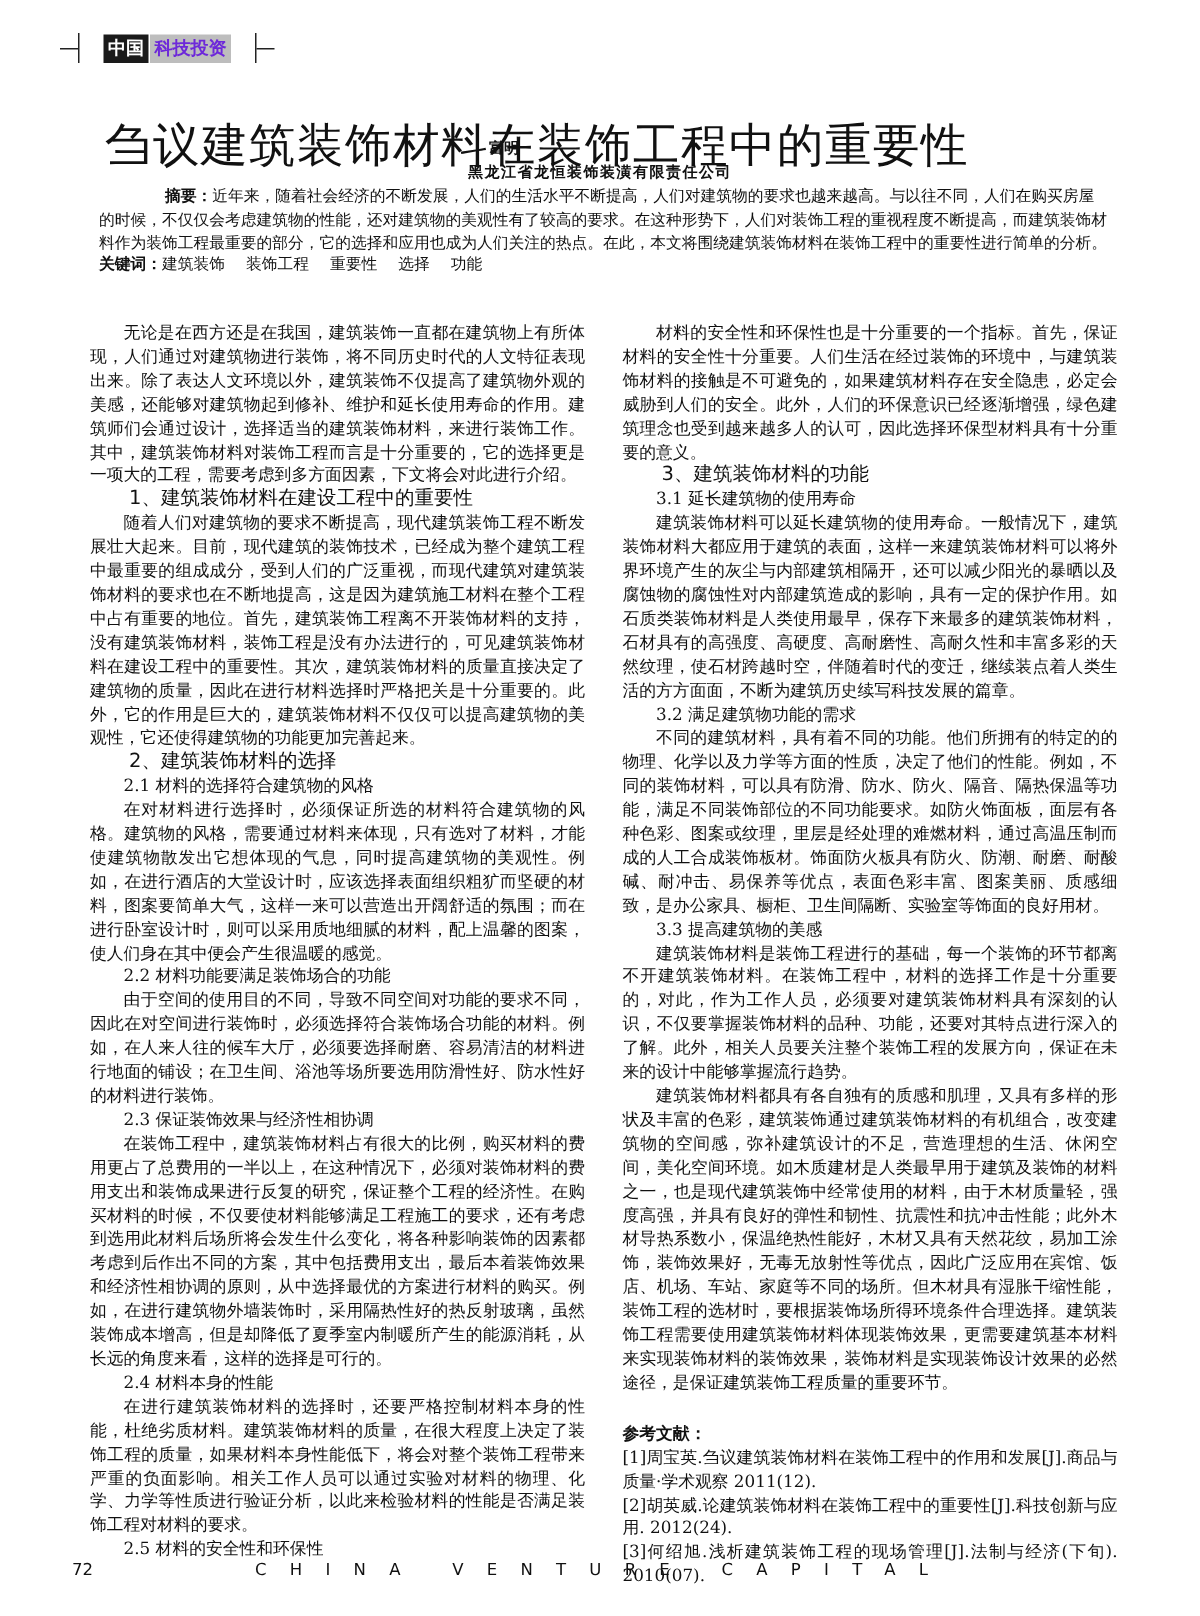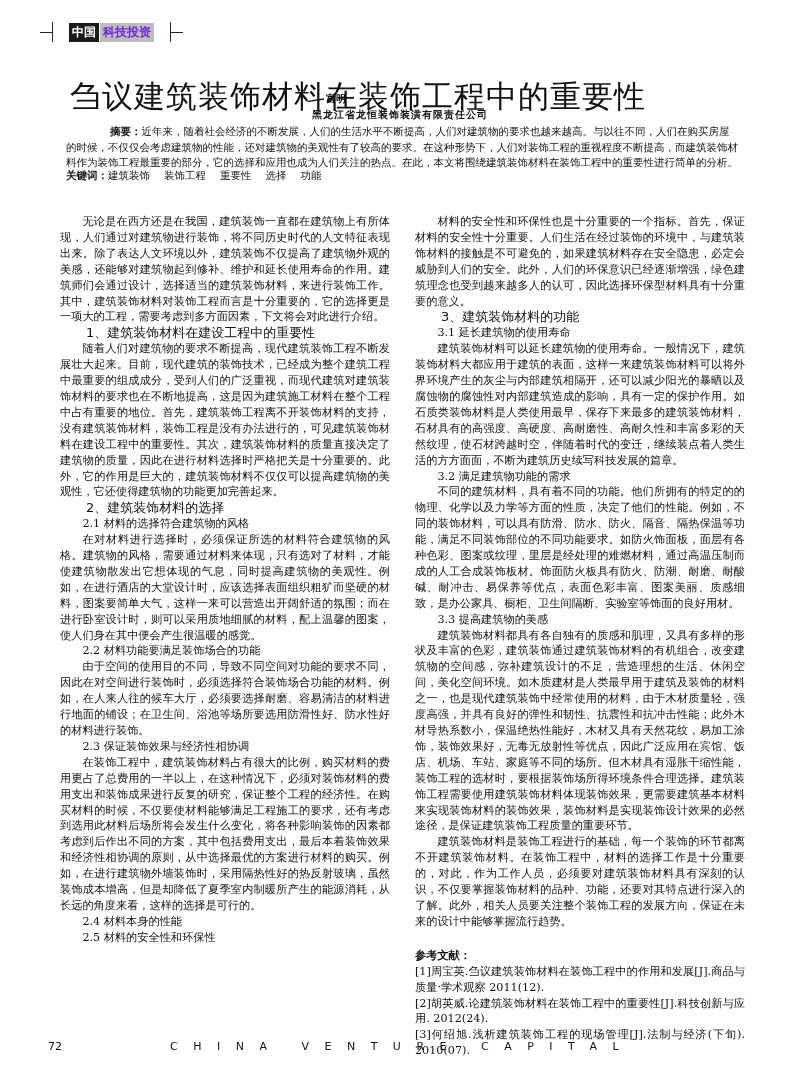--- a/index.html
+++ b/index.html
@@ -65,33 +65,34 @@
   <h3>1、建筑装饰材料在建设工程中的重要性</h3>
   <p>随着人们对建筑物的要求不断提高，现代建筑装饰工程不断发展壮大起来。目前，现代建筑的装饰技术，已经成为整个建筑工程中最重要的组成成分，受到人们的广泛重视，而现代建筑对建筑装饰材料的要求也在不断地提高，这是因为建筑施工材料在整个工程中占有重要的地位。首先，建筑装饰工程离不开装饰材料的支持，没有建筑装饰材料，装饰工程是没有办法进行的，可见建筑装饰材料在建设工程中的重要性。其次，建筑装饰材料的质量直接决定了建筑物的质量，因此在进行材料选择时严格把关是十分重要的。此外，它的作用是巨大的，建筑装饰材料不仅仅可以提高建筑物的美观性，它还使得建筑物的功能更加完善起来。</p>
   <h3>2、建筑装饰材料的选择</h3>
   <h4>2.1 材料的选择符合建筑物的风格</h4>
   <p>在对材料进行选择时，必须保证所选的材料符合建筑物的风格。建筑物的风格，需要通过材料来体现，只有选对了材料，才能使建筑物散发出它想体现的气息，同时提高建筑物的美观性。例如，在进行酒店的大堂设计时，应该选择表面组织粗犷而坚硬的材料，图案要简单大气，这样一来可以营造出开阔舒适的氛围；而在进行卧室设计时，则可以采用质地细腻的材料，配上温馨的图案，使人们身在其中便会产生很温暖的感觉。</p>
   <h4>2.2 材料功能要满足装饰场合的功能</h4>
   <p>由于空间的使用目的不同，导致不同空间对功能的要求不同，因此在对空间进行装饰时，必须选择符合装饰场合功能的材料。例如，在人来人往的候车大厅，必须要选择耐磨、容易清洁的材料进行地面的铺设；在卫生间、浴池等场所要选用防滑性好、防水性好的材料进行装饰。</p>
   <h4>2.3 保证装饰效果与经济性相协调</h4>
   <p>在装饰工程中，建筑装饰材料占有很大的比例，购买材料的费用更占了总费用的一半以上，在这种情况下，必须对装饰材料的费用支出和装饰成果进行反复的研究，保证整个工程的经济性。在购买材料的时候，不仅要使材料能够满足工程施工的要求，还有考虑到选用此材料后场所将会发生什么变化，将各种影响装饰的因素都考虑到后作出不同的方案，其中包括费用支出，最后本着装饰效果和经济性相协调的原则，从中选择最优的方案进行材料的购买。例如，在进行建筑物外墙装饰时，采用隔热性好的热反射玻璃，虽然装饰成本增高，但是却降低了夏季室内制暖所产生的能源消耗，从长远的角度来看，这样的选择是可行的。</p>
   <h4>2.4 材料本身的性能</h4>
+  <p>在进行建筑装饰材料的选择时，还要严格控制材料本身的性能，杜绝劣质材料。建筑装饰材料的质量，在很大程度上决定了装饰工程的质量，如果材料本身性能低下，将会对整个装饰工程带来严重的负面影响。相关工作人员可以通过实验对材料的物理、化学、力学等性质进行验证分析，以此来检验材料的性能是否满足装饰工程对材料的要求。</p>
   <h4>2.5 材料的安全性和环保性</h4>
 </div>
 
 <div class="col right">
   <p>材料的安全性和环保性也是十分重要的一个指标。首先，保证材料的安全性十分重要。人们生活在经过装饰的环境中，与建筑装饰材料的接触是不可避免的，如果建筑材料存在安全隐患，必定会威胁到人们的安全。此外，人们的环保意识已经逐渐增强，绿色建筑理念也受到越来越多人的认可，因此选择环保型材料具有十分重要的意义。</p>
   <h3>3、建筑装饰材料的功能</h3>
   <h4>3.1 延长建筑物的使用寿命</h4>
   <p>建筑装饰材料可以延长建筑物的使用寿命。一般情况下，建筑装饰材料大都应用于建筑的表面，这样一来建筑装饰材料可以将外界环境产生的灰尘与内部建筑相隔开，还可以减少阳光的暴晒以及腐蚀物的腐蚀性对内部建筑造成的影响，具有一定的保护作用。如石质类装饰材料是人类使用最早，保存下来最多的建筑装饰材料，石材具有的高强度、高硬度、高耐磨性、高耐久性和丰富多彩的天然纹理，使石材跨越时空，伴随着时代的变迁，继续装点着人类生活的方方面面，不断为建筑历史续写科技发展的篇章。</p>
   <h4>3.2 满足建筑物功能的需求</h4>
   <p>不同的建筑材料，具有着不同的功能。他们所拥有的特定的的物理、化学以及力学等方面的性质，决定了他们的性能。例如，不同的装饰材料，可以具有防滑、防水、防火、隔音、隔热保温等功能，满足不同装饰部位的不同功能要求。如防火饰面板，面层有各种色彩、图案或纹理，里层是经处理的难燃材料，通过高温压制而成的人工合成装饰板材。饰面防火板具有防火、防潮、耐磨、耐酸碱、耐冲击、易保养等优点，表面色彩丰富、图案美丽、质感细致，是办公家具、橱柜、卫生间隔断、实验室等饰面的良好用材。</p>
   <h4>3.3 提高建筑物的美感</h4>
+  <p>建筑装饰材料是装饰工程进行的基础，每一个装饰的环节都离不开建筑装饰材料。在装饰工程中，材料的选择工作是十分重要的，对此，作为工作人员，必须要对建筑装饰材料具有深刻的认识，不仅要掌握装饰材料的品种、功能，还要对其特点进行深入的了解。此外，相关人员要关注整个装饰工程的发展方向，保证在未来的设计中能够掌握流行趋势。</p>
   <p>建筑装饰材料都具有各自独有的质感和肌理，又具有多样的形状及丰富的色彩，建筑装饰通过建筑装饰材料的有机组合，改变建筑物的空间感，弥补建筑设计的不足，营造理想的生活、休闲空间，美化空间环境。如木质建材是人类最早用于建筑及装饰的材料之一，也是现代建筑装饰中经常使用的材料，由于木材质量轻，强度高强，并具有良好的弹性和韧性、抗震性和抗冲击性能；此外木材导热系数小，保温绝热性能好，木材又具有天然花纹，易加工涂饰，装饰效果好，无毒无放射性等优点，因此广泛应用在宾馆、饭店、机场、车站、家庭等不同的场所。但木材具有湿胀干缩性能，装饰工程的选材时，要根据装饰场所得环境条件合理选择。建筑装饰工程需要使用建筑装饰材料体现装饰效果，更需要建筑基本材料来实现装饰材料的装饰效果，装饰材料是实现装饰设计效果的必然途径，是保证建筑装饰工程质量的重要环节。</p>
-  <p>建筑装饰材料是装饰工程进行的基础，每一个装饰的环节都离不开建筑装饰材料。在装饰工程中，材料的选择工作是十分重要的，对此，作为工作人员，必须要对建筑装饰材料具有深刻的认识，不仅要掌握装饰材料的品种、功能，还要对其特点进行深入的了解。此外，相关人员要关注整个装饰工程的发展方向，保证在未来的设计中能够掌握流行趋势。</p>
   <p class="refs-title">参考文献：</p>
   <p class="ref">[1]周宝英.刍议建筑装饰材料在装饰工程中的作用和发展[J].商品与质量·学术观察 2011(12).</p>
   <p class="ref">[2]胡英威.论建筑装饰材料在装饰工程中的重要性[J].科技创新与应用. 2012(24).</p>
   <p class="ref">[3]何绍旭.浅析建筑装饰工程的现场管理[J].法制与经济(下旬). 2010(07).</p>
 </div>
 
 <div class="footer-page">72</div>
 <div class="footer-journal">CHINA VENTURE CAPITAL</div>
 
 </body></html>

